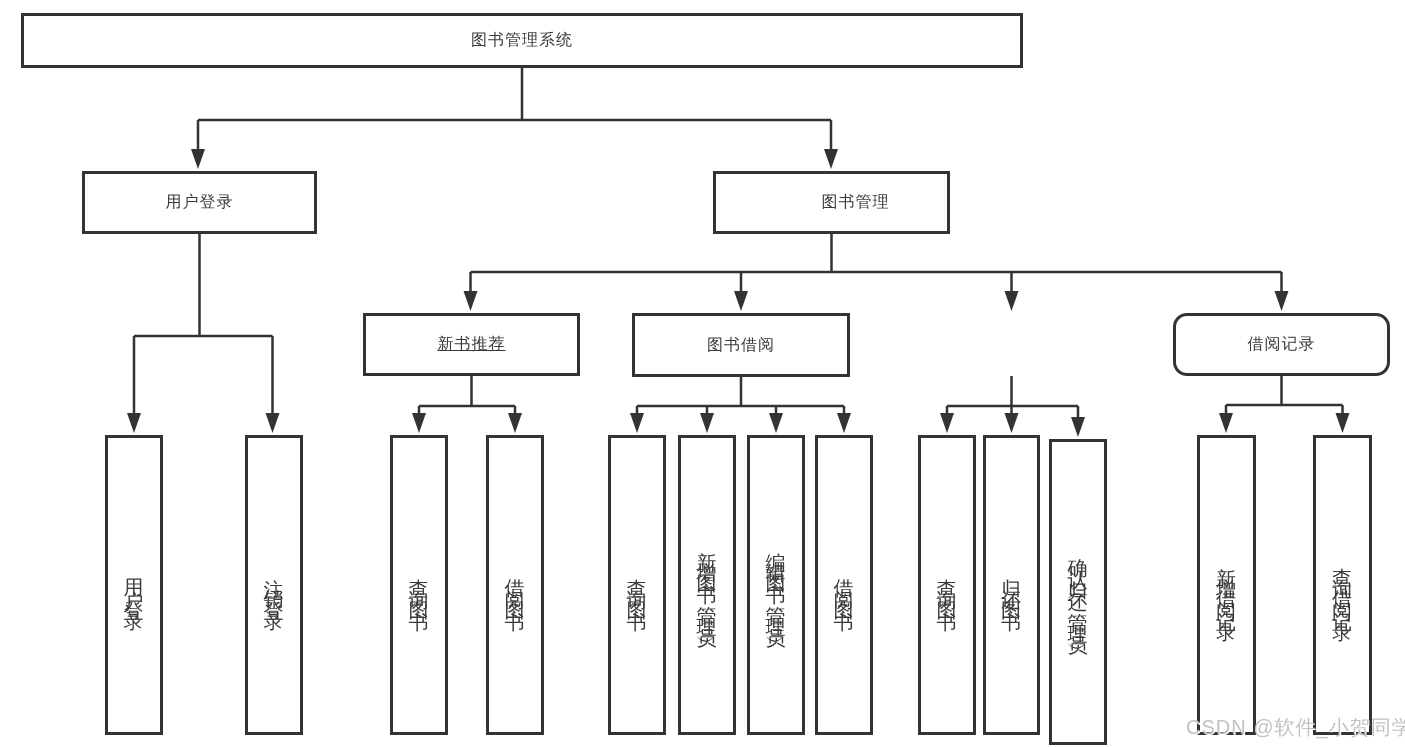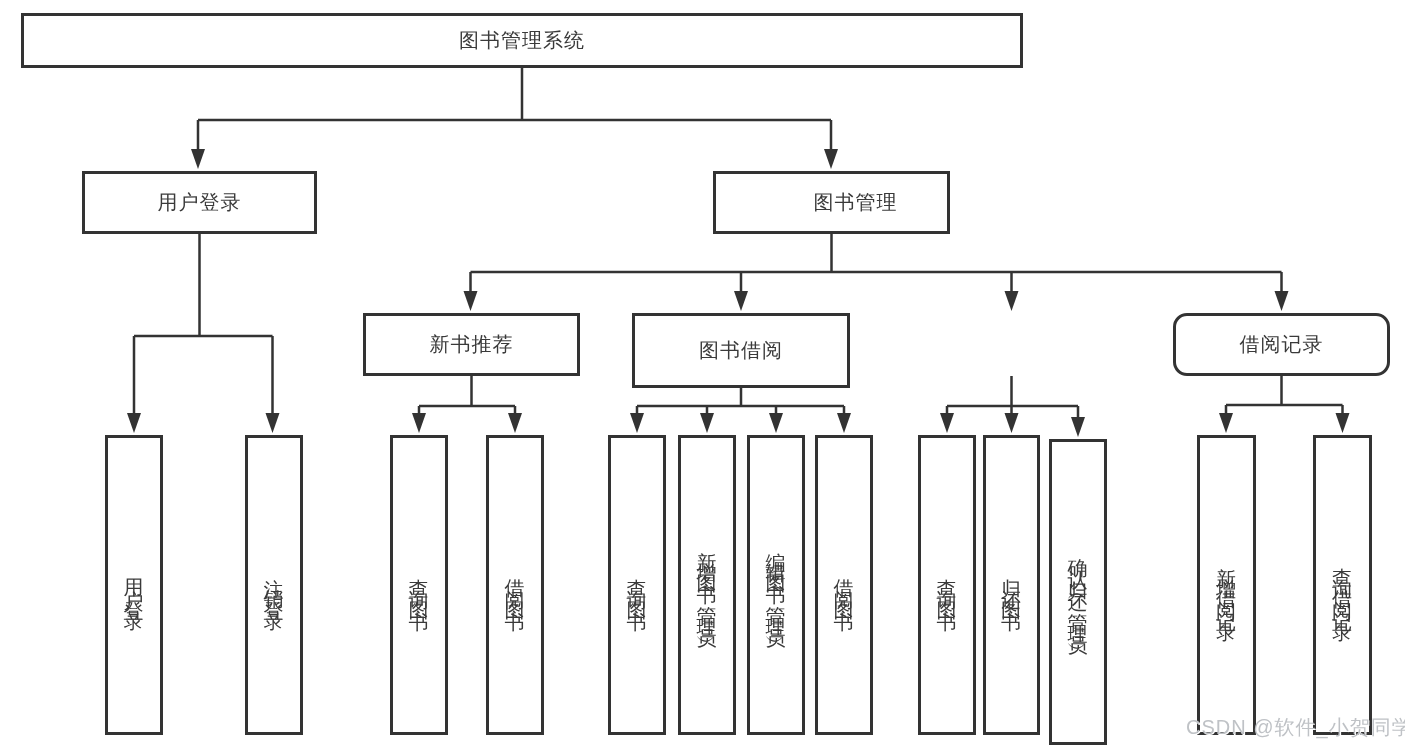--- a/index.html
+++ b/index.html
@@ -17,21 +17,21 @@
     width: 1405px; height: 747px;
   }
   .hnode {
     position: absolute;
     box-sizing: border-box;
     border: 3px solid #333333;
     background: #ffffff;
     display: flex;
     align-items: center;
     justify-content: center;
-    font-size: 20px;
+    font-size: 16px;
     letter-spacing: 1px;
     color: #3a3a3a;
   }
   .vnode {
     position: absolute;
     box-sizing: border-box;
     border: 3px solid #333333;
     background: #ffffff;
     display: flex;
     align-items: center;
@@ -100,22 +100,22 @@
       <polygon points="1219,413 1233,413 1226,433"></polygon>
       <polygon points="1335.5,413 1349.5,413 1342.5,433"></polygon>
     </g>
   </svg>
 
   <div class="hnode" style="left:21px; top:13px; width:1002px; height:55px;">图书管理系统</div>
 
   <div class="hnode" style="left:82px; top:171px; width:235px; height:63px;">用户登录</div>
   <div class="hnode" style="left:713px; top:171px; width:237px; height:63px;padding-left:48px;">图书管理</div>
 
-  <div class="hnode" style="left:363px; top:313px; width:217px; height:63px;">新书推荐</div>
-  <div class="hnode" style="left:632px; top:313px; width:218px; height:75px;text-align:center;">图书借阅</div>
+  <div class="hnode" style="left:363px; top:313px; width:217px; height:63px;text-decoration:underline;">新书推荐</div>
+  <div class="hnode" style="left:632px; top:313px; width:218px; height:64px;text-align:center;">图书借阅</div>
   <div class="hnode" style="left:1173px; top:313px; width:217px; height:63px;border-radius:14px;">借阅记录</div>
 
   <div class="vnode" style="left:105px; top:435px; width:58px; height:300px;">
     <span>用户登录</span>
   </div>
   <div class="vnode" style="left:245px; top:435px; width:58px; height:300px;">
     <span>注销登录</span>
   </div>
 
   <div class="vnode" style="left:390px; top:435px; width:58px; height:300px;">

